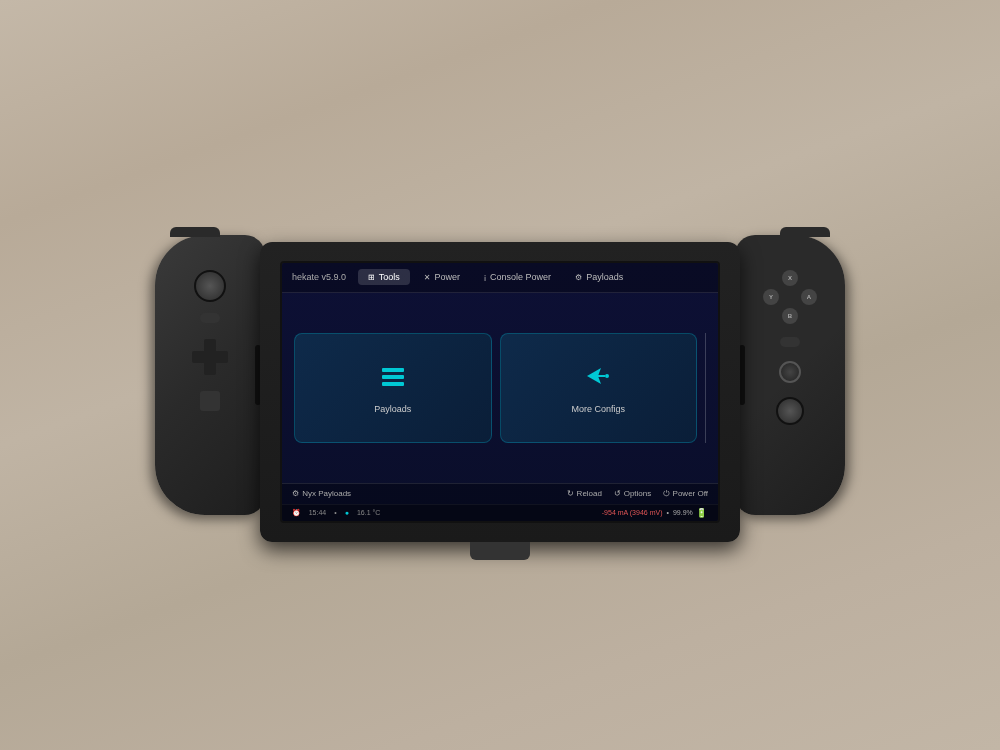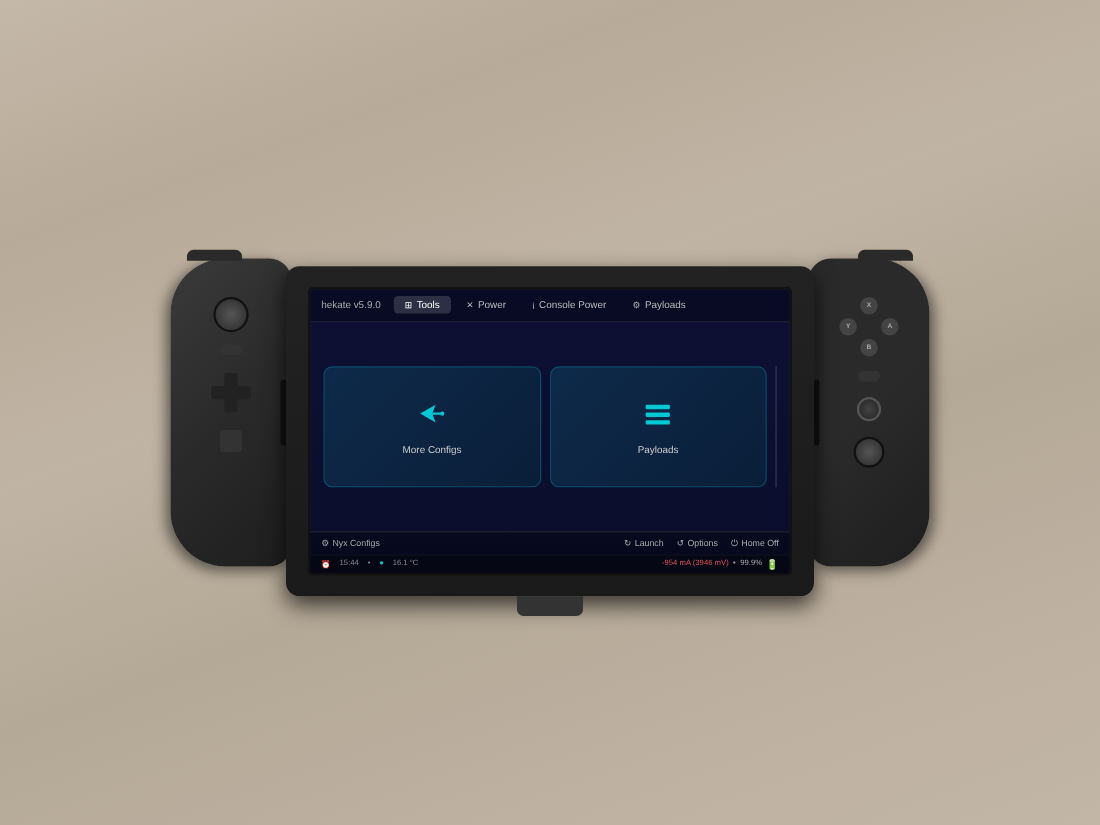--- a/index.html
+++ b/index.html
@@ -467,61 +467,61 @@
           </div>
 
           <div class="main-area">
 
             <div class="button-grid">
 
 
               <div class="grid-btn">
                 <div class="grid-btn-icon">
                   <svg viewBox="0 0 30 30" fill="none" xmlns="http://www.w3.org/2000/svg">
+                    <rect x="4" y="6" width="22" height="4" rx="1" fill="#00c8d4"></rect>
+                    <rect x="4" y="13" width="22" height="4" rx="1" fill="#00c8d4"></rect>
+                    <rect x="4" y="20" width="22" height="4" rx="1" fill="#00c8d4"></rect>
+                  </svg>
+                </div>
+                <div class="grid-btn-label">Payloads</div>
+              </div>
+
+              <div class="grid-btn">
+                <div class="grid-btn-icon">
+                  <svg viewBox="0 0 30 30" fill="none" xmlns="http://www.w3.org/2000/svg">
                     <path d="M4 14 L18 6 L15 14 L18 22 Z" fill="#00c8d4"></path>
                     <line x1="15" y1="14" x2="22" y2="14" stroke="#00c8d4" stroke-width="2"></line>
                     <circle cx="24" cy="14" r="2" fill="#00c8d4"></circle>
                   </svg>
                 </div>
                 <div class="grid-btn-label">More Configs</div>
               </div>
 
-              <div class="grid-btn">
-                <div class="grid-btn-icon">
-                  <svg viewBox="0 0 30 30" fill="none" xmlns="http://www.w3.org/2000/svg">
-                    <rect x="4" y="6" width="22" height="4" rx="1" fill="#00c8d4"></rect>
-                    <rect x="4" y="13" width="22" height="4" rx="1" fill="#00c8d4"></rect>
-                    <rect x="4" y="20" width="22" height="4" rx="1" fill="#00c8d4"></rect>
-                  </svg>
-                </div>
-                <div class="grid-btn-label">Payloads</div>
-              </div>
-
               <div class="grid-btn-divider"></div>
 
             </div>
           </div>
 
           <div class="bottom-bar">
             <div class="bottom-btn">
               <span>⚙</span>
-              <span>Nyx Configs</span>
+              <span>Nyx Payloads</span>
             </div>
             <div style="display:flex; gap:12px;">
               <div class="bottom-btn">
                 <span>↻</span>
-                <span>Launch</span>
+                <span>Reload</span>
               </div>
               <div class="bottom-btn">
                 <span>↺</span>
                 <span>Options</span>
               </div>
               <div class="bottom-btn">
                 <span>⏻</span>
-                <span>Home Off</span>
+                <span>Power Off</span>
               </div>
             </div>
           </div>
 
           <div class="status-bar">
             <div class="status-left">
               <span>⏰</span>
               <span>15:44</span>
               <span>•</span>
               <span style="color:#00c8d4;">●</span>

